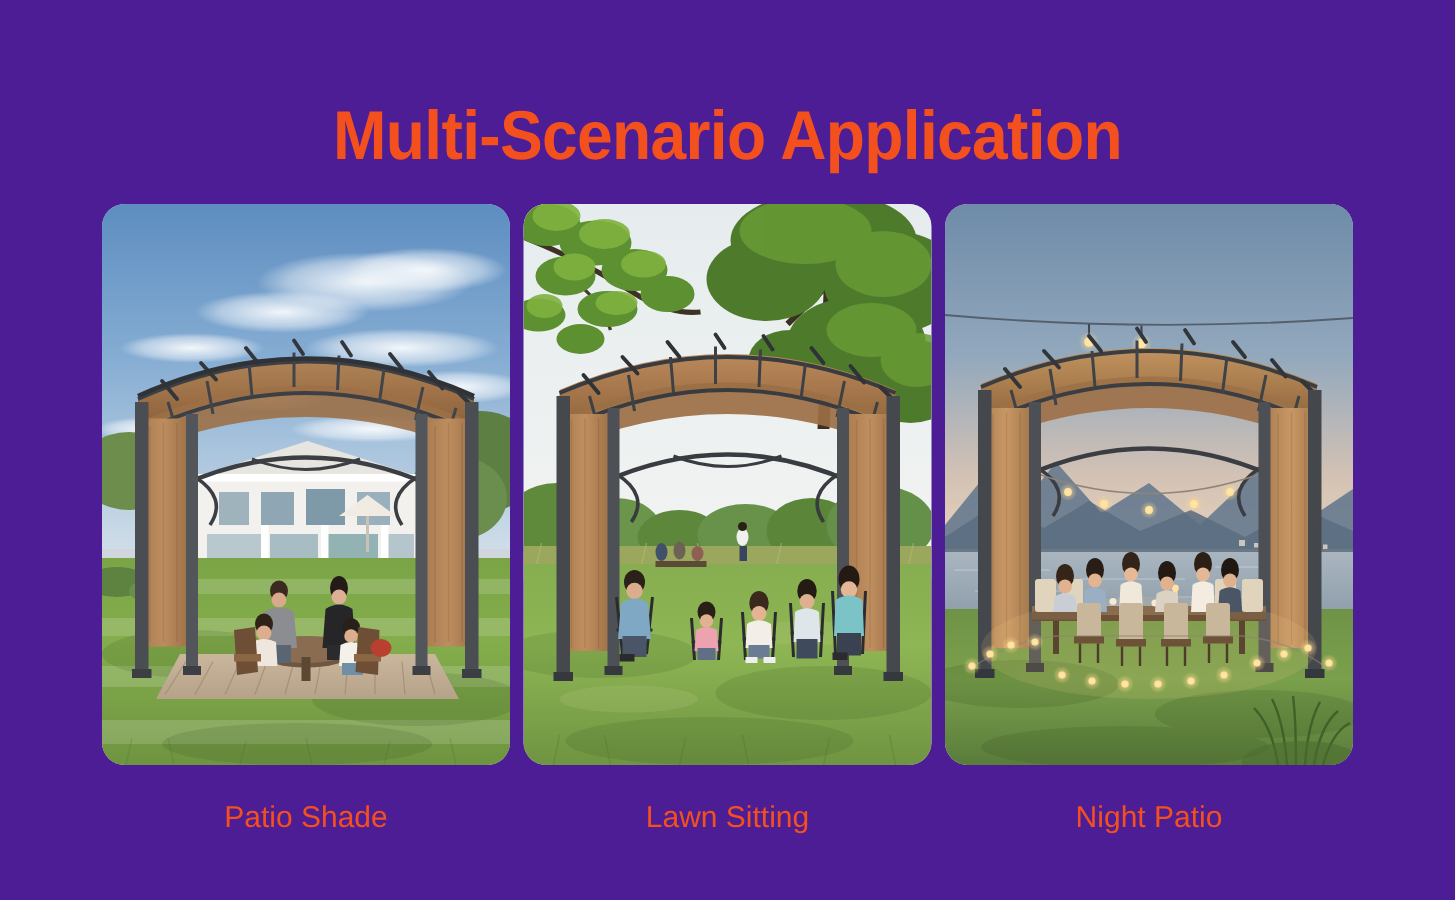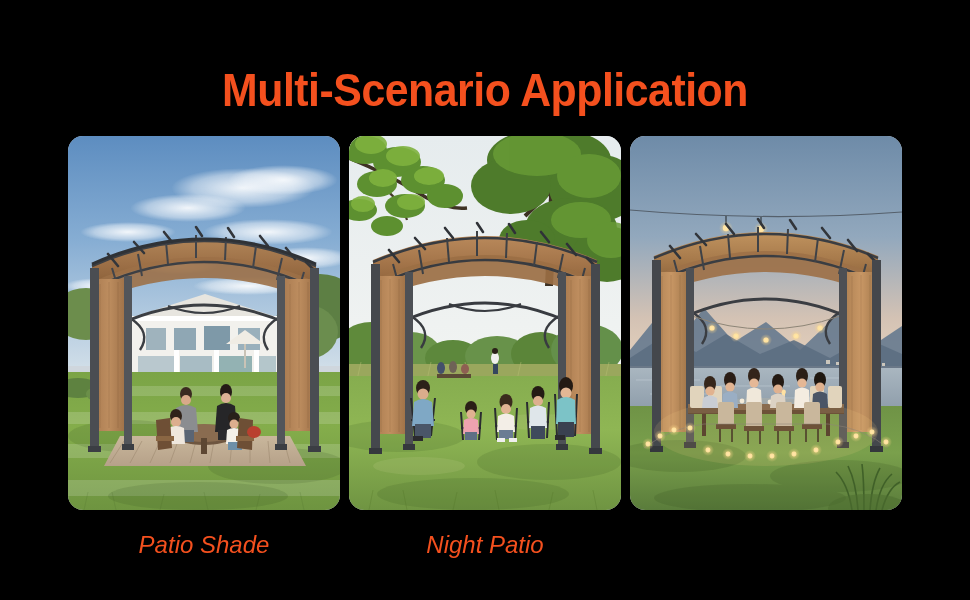--- a/index.html
+++ b/index.html
@@ -5,21 +5,21 @@
   * { margin:0; padding:0; box-sizing:border-box; }
   html, body {
     width:970px; height:600px;
     background:#f5f5f5;
     font-family:"Liberation Sans", sans-serif;
     overflow:hidden;
   }
   #root {
     position:relative;
     width:970px; height:600px;
-    background:#000000;
+    background:#4c1d95;
   }
 
   
   .title {
     position:absolute;
     top:64px; left:0; width:970px;
     text-align:center;
     font-size:46px;
     font-weight:bold;
     letter-spacing:-0.5px;
@@ -53,26 +53,25 @@
     position:absolute;
     top:528px; left:68px;
     width:834px; height:40px;
     display:flex;
     gap:9px;
   }
   .caption {
     width:272px;
     flex:0 0 272px;
     text-align:center;
-    font-size:24px;
+    font-size:20px;
     font-weight:normal;
     color:#f4501e;
     line-height:34px;
     white-space:nowrap;
-    font-style:italic;
   }
 </style>
 </head>
 <body>
 
 <div id="root">
 
   <h1 class="title">Multi-Scenario Application</h1>
 
   <div class="panels">
@@ -794,16 +793,17 @@
           <path d="M 252,374 Q 258,352 270,346"></path>
         </g>
         <ellipse cx="238" cy="372" rx="40" ry="14" fill="#4c6e30" opacity="0.55"></ellipse>
       </svg>
     </div>
 
   </div>
 
   <div class="captions">
     <div class="caption">Patio Shade</div>
+    <div class="caption">Lawn Sitting</div>
     <div class="caption">Night Patio</div>
   </div>
 
 </div>
 
 </body></html>

